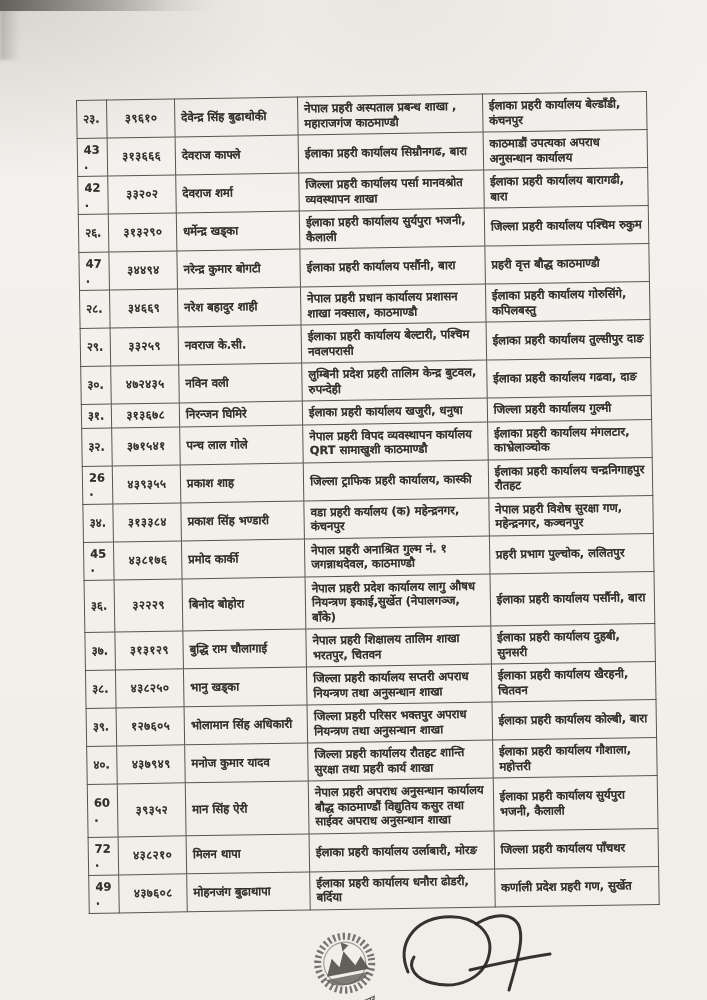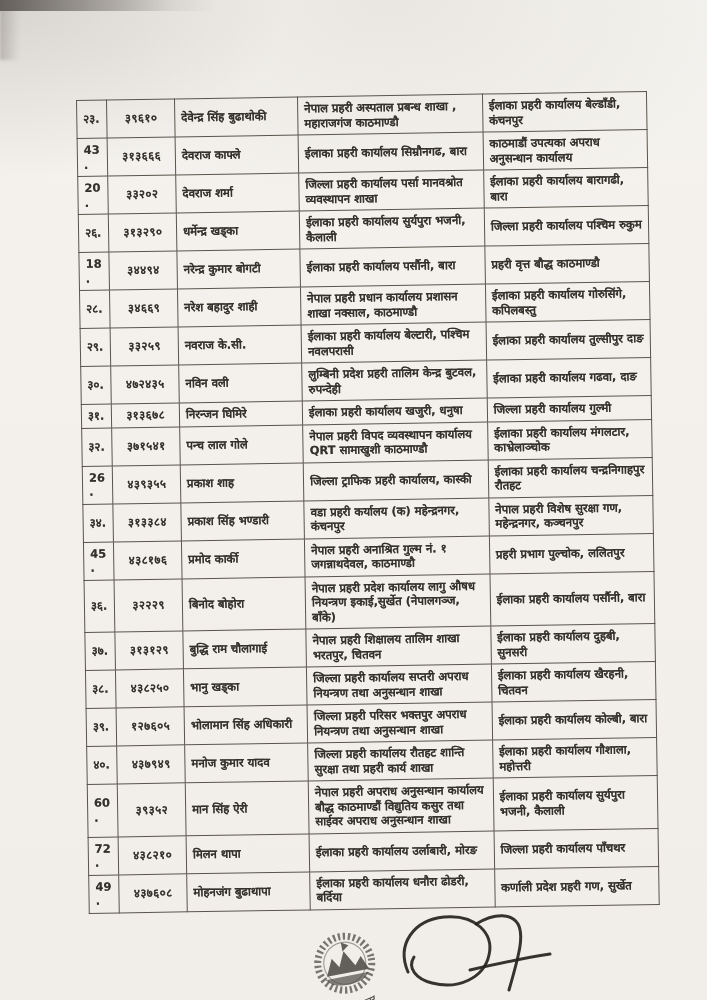--- a/index.html
+++ b/index.html
@@ -81,37 +81,37 @@
 
   <tr>
     <td class="c-sn">43.</td>
     <td class="c-num">३१३६६६</td>
     <td class="c-name">देवराज काफ्ले</td>
     <td class="c-from">ईलाका प्रहरी कार्यालय सिम्रौनगढ, बारा</td>
     <td class="c-to">काठमाडौं उपत्यका अपराध अनुसन्धान कार्यालय</td>
   </tr>
 
   <tr>
-    <td class="c-sn">20.</td>
+    <td class="c-sn">42.</td>
     <td class="c-num">३३२०२</td>
     <td class="c-name">देवराज शर्मा</td>
     <td class="c-from">जिल्ला प्रहरी कार्यालय पर्सा  मानवश्रोत व्यवस्थापन शाखा</td>
     <td class="c-to">ईलाका प्रहरी कार्यालय बारागढी, बारा</td>
   </tr>
 
   <tr>
     <td class="c-sn">२६.</td>
     <td class="c-num">३१३२९०</td>
     <td class="c-name">धर्मेन्द्र खड्का</td>
     <td class="c-from">ईलाका प्रहरी कार्यालय सुर्यपुरा भजनी, कैलाली</td>
     <td class="c-to">जिल्ला प्रहरी कार्यालय पश्चिम रुकुम</td>
   </tr>
 
   <tr>
-    <td class="c-sn">18.</td>
+    <td class="c-sn">47.</td>
     <td class="c-num">३४४९४</td>
     <td class="c-name">नरेन्द्र कुमार बोगटी</td>
     <td class="c-from">ईलाका प्रहरी कार्यालय पर्सौनी, बारा</td>
     <td class="c-to">प्रहरी वृत्त बौद्ध काठमाण्डौ</td>
   </tr>
 
   <tr>
     <td class="c-sn">२८.</td>
     <td class="c-num">३४६६९</td>
     <td class="c-name">नरेश बहादुर शाही</td>

